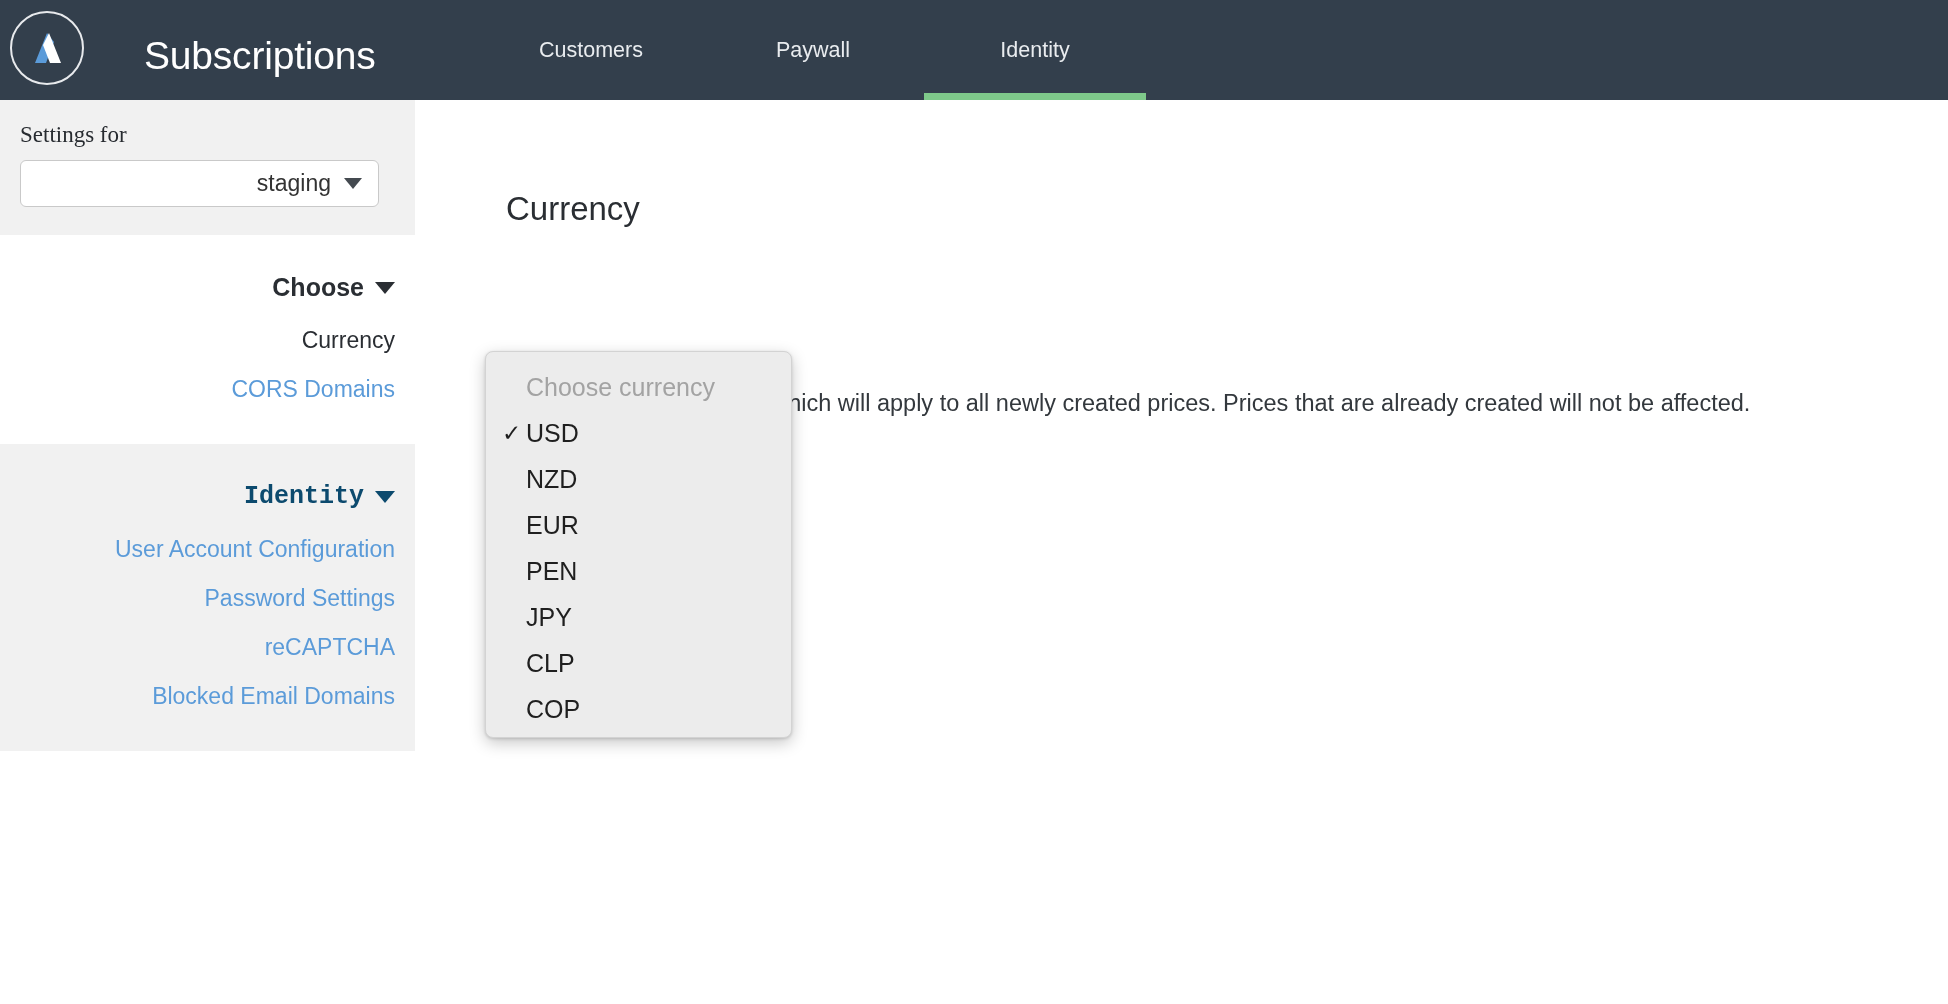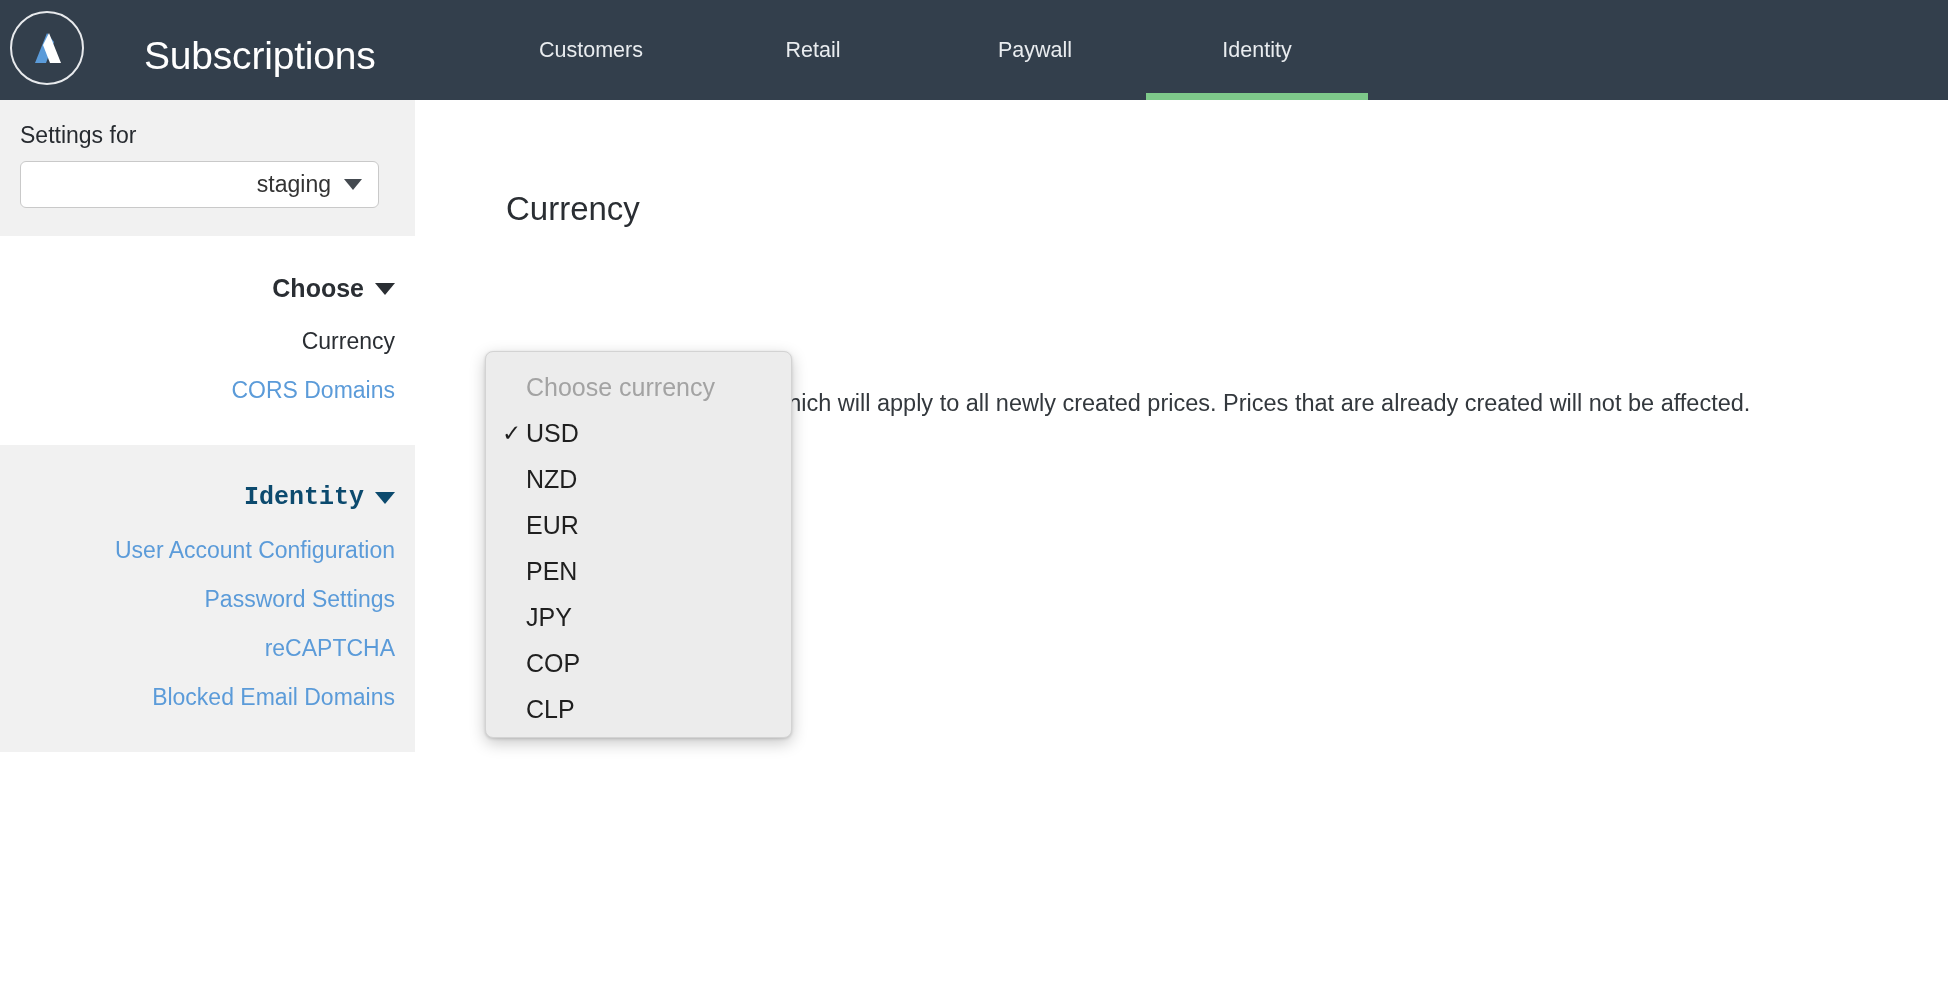--- a/index.html
+++ b/index.html
@@ -62,21 +62,21 @@
   .sidebar {
     position: absolute; top: 100px; left: 0;
     width: 415px; height: 904px;
     background: #ffffff;
   }
   .side-block-gray { background: #f1f1f1; }
   .side-block-white { background: #ffffff; }
 
   .settings-for-block { padding: 22px 20px 28px 20px; }
   .settings-for-label {
-    font-size: 23px; color: #272b30; margin-bottom: 12px;
+    font-size: 23px; color: #272b30; margin-bottom: 12px; font-family: Liberation Serif, serif;
   }
   .env-select {
     width: 359px; height: 47px;
     background: #ffffff;
     border: 1px solid #c9c9c9;
     border-radius: 6px;
     display: flex; align-items: center; justify-content: flex-end;
     padding-right: 12px;
     cursor: pointer;
   }
@@ -174,23 +174,20 @@
     </div>
   </div>
 
   <div class="app-title">Subscriptions</div>
 
   <div class="nav">
     <div class="nav-item wide">
       <span>Customers</span>
     </div>
     <div class="nav-item wide">
-      <span>Retail</span>
-    </div>
-    <div class="nav-item wide">
       <span>Paywall</span>
     </div>
     <div class="nav-item wide">
       <span>Identity</span>
       <span class="nav-underline"></span>
     </div>
   </div>
 </div>
 
 <div class="sidebar">
@@ -250,19 +247,19 @@
   <div class="popup-row">
     <span class="popup-check"></span>
     <span>PEN</span>
   </div>
   <div class="popup-row">
     <span class="popup-check"></span>
     <span>JPY</span>
   </div>
   <div class="popup-row">
     <span class="popup-check"></span>
+    <span>CLP</span>
+  </div>
+  <div class="popup-row">
+    <span class="popup-check"></span>
     <span>COP</span>
   </div>
-  <div class="popup-row">
-    <span class="popup-check"></span>
-    <span>CLP</span>
-  </div>
 </div>
 
 </body></html>

